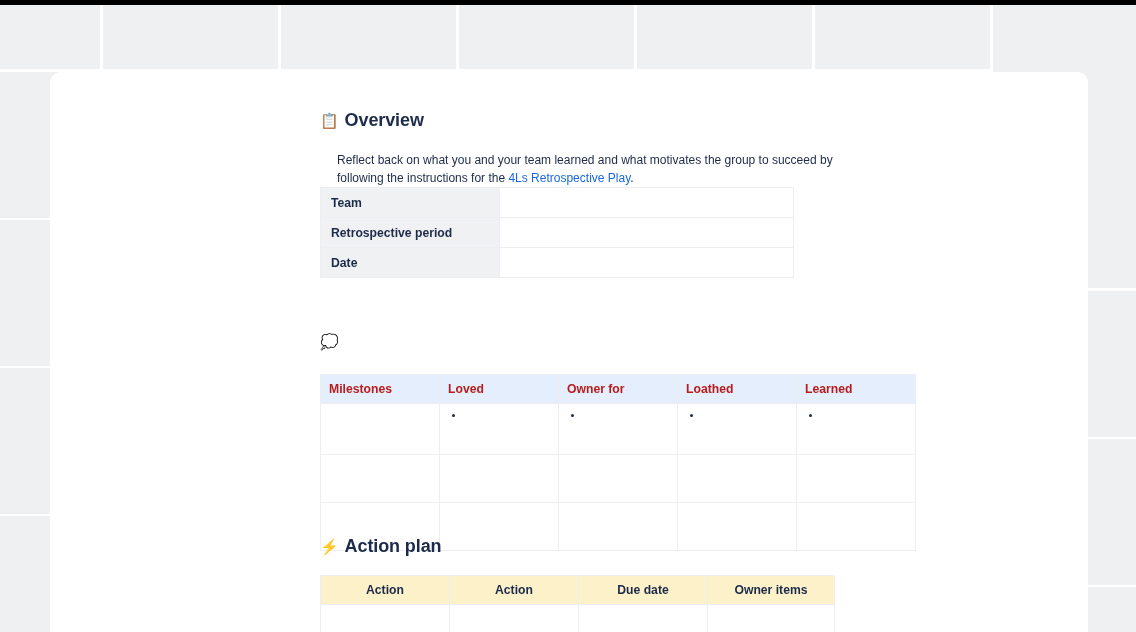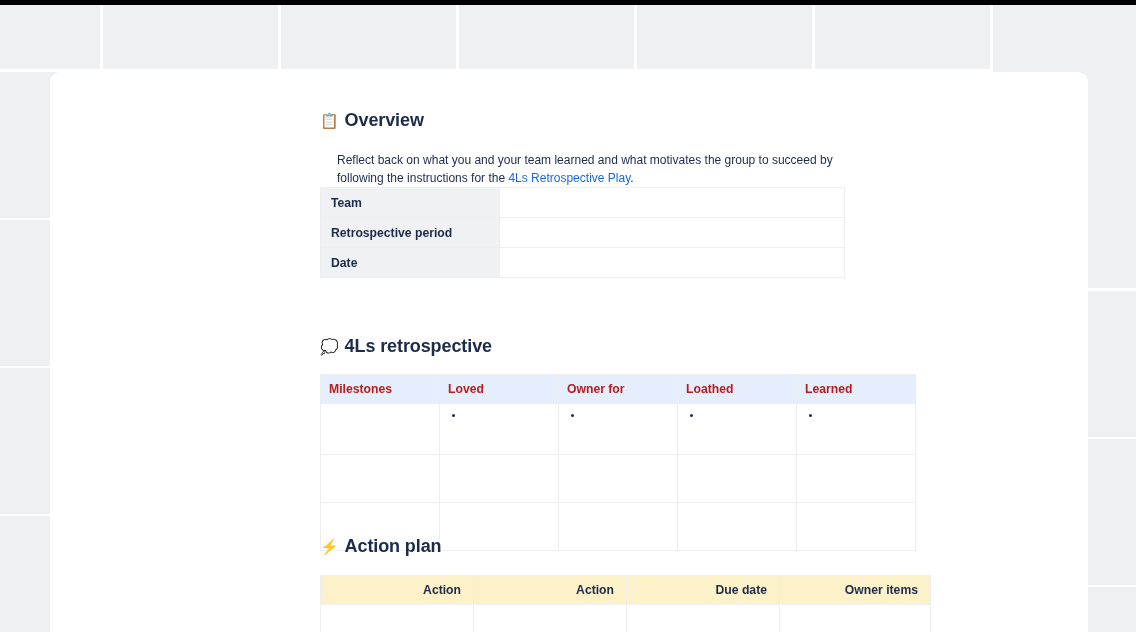--- a/index.html
+++ b/index.html
@@ -104,21 +104,21 @@
   }
   .intro-link {
     color: #1868db;
     text-decoration: none;
   }
 
   
   table {
     border-collapse: collapse;
     table-layout: fixed;
-    width: 525px;
+    width: 474px;
     font-size: 12px;
   }
   table td, table th {
     border: 1px solid #eceef1;
     padding: 0;
     vertical-align: top;
   }
 
   
   #details-table {
@@ -177,22 +177,22 @@
 
   
   #action-table {
     position: absolute;
     left: 10px;
     top: 503px;
   }
   #action-table th {
     background: #fdf1ca;
     height: 28px;
-    text-align: right;
-    padding: 0 12px;
+    text-align: center;
+    padding: 0 0;
     color: #1c2b4a;
     font-size: 12.2px;
     font-weight: 700;
     vertical-align: middle;
   }
   #action-table td {
     background: #ffffff;
     height: 29px;
   }
 </style>
@@ -250,21 +250,20 @@
           </tr>
           <tr>
             <th>Date</th>
             <td></td>
           </tr>
         </tbody>
       </table>
 
       <h2 class="section-heading" id="heading-4ls">
         <span class="emoji">💭</span>
-        <span>4Ls retrospective</span>
       </h2>
 
       <table id="fourls-table">
         <thead>
           <tr>
             <th style="width:102px">Milestones</th>
             <th style="width:102px">Loved</th>
             <th style="width:102px">Owner for</th>
             <th style="width:102px">Loathed</th>
             <th style="width:102px">Learned</th>

